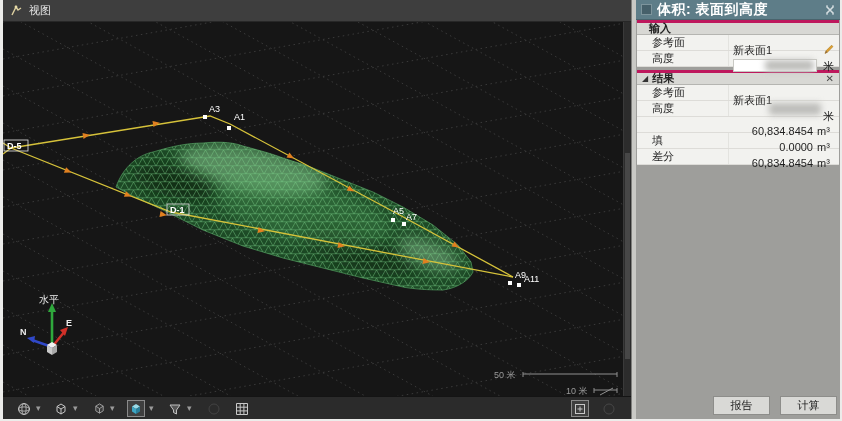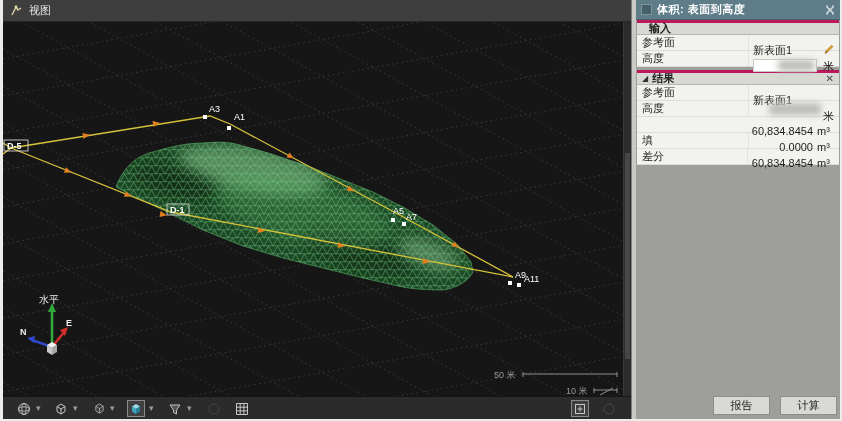--- a/index.html
+++ b/index.html
@@ -34,33 +34,33 @@
 
   
   .splitter { position:absolute; left:631px; top:0; width:5px; height:419px; background:#c9c9c5;
               border-left:1px solid #7f7f7c; z-index:10;}
 
   
   .panel { position:absolute; left:636px; top:0; width:204px; height:419px; background:#9e9e9b; z-index:20;}
   .panel-header { height:20px; background:#5e7d88; display:flex; align-items:center; padding:0 5px; gap:5px;
                   border-bottom:1px solid #4a636c;}
   .panel-header .ph-icon { width:11px; height:11px; background:#46606a; border:1px solid #7d949c; }
-  .panel-header .ph-title { flex:1; color:#ffffff; font-size:11px; font-weight:bold; letter-spacing:0.5px;
+  .panel-header .ph-title { flex:1; color:#ffffff; font-size:14px; font-weight:bold; letter-spacing:0.5px;
                             white-space:nowrap; overflow:hidden;}
   .panel-body { position:absolute; left:1px; right:1px; top:20px; }
 
   .section-bar { height:15px; background:#d8d8d4; border-top:3px solid #be185d; border-bottom:1px solid #b5b5b1;
                  display:flex; align-items:center; padding:0 5px; font-size:11px; font-weight:bold; color:#222;}
   .section-bar.input-bar { padding-left:12px; }
   .section-bar.result-bar { margin-top:3px; gap:4px; }
   .tri { font-size:8px; color:#333; line-height:8px; }
   .xbtn { margin-left:auto; color:#4a4a4a; font-size:10px; font-weight:bold; cursor:pointer; line-height:10px;}
 
   .prow { height:16px; display:flex; background:#f2f2ef; border-bottom:1px solid #dddcd8; font-size:11px; color:#1e1e1e;}
-  .plabel { width:112px; padding-left:5px; display:flex; align-items:center; border-right:1px solid #e3e3df;}
+  .plabel { width:92px; padding-left:15px; display:flex; align-items:center; border-right:1px solid #e3e3df;}
   .pvalue { flex:1; display:flex; align-items:flex-start; position:relative; padding:8px 4px; }
   .pvalue.num { justify-content:flex-end; }
   .unit { margin-left:4px; width:18px; text-align:left; color:#1e1e1e; }
   .unit.meter { width:12px; }
   .field { flex:1; height:13px; background:#ffffff; border:1px solid #c9c9c4; position:relative; margin-right:2px;}
   .blurblob { position:absolute; background:#bdbdba; border-radius:3px; filter:blur(3px); }
 
   .panel-buttons { position:absolute; right:3px; bottom:4px; display:flex; gap:10px;justify-content:center; }
   .pbtn { width:57px; height:19px; background:#d9d9d6; border:1px solid #8d8d8a; font-size:11px; color:#1e1e1e;
           display:flex; align-items:center; justify-content:center; cursor:pointer; }

